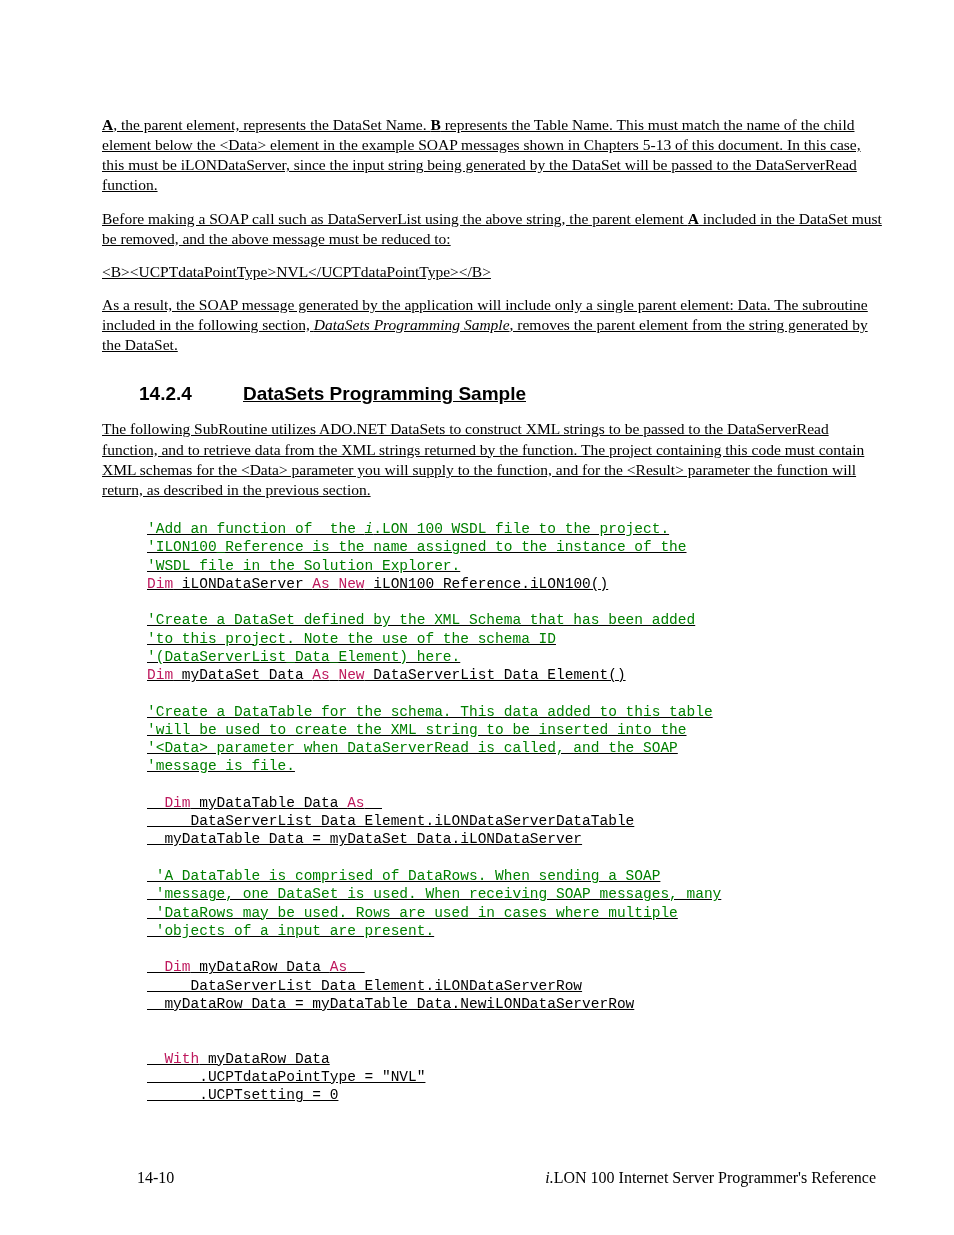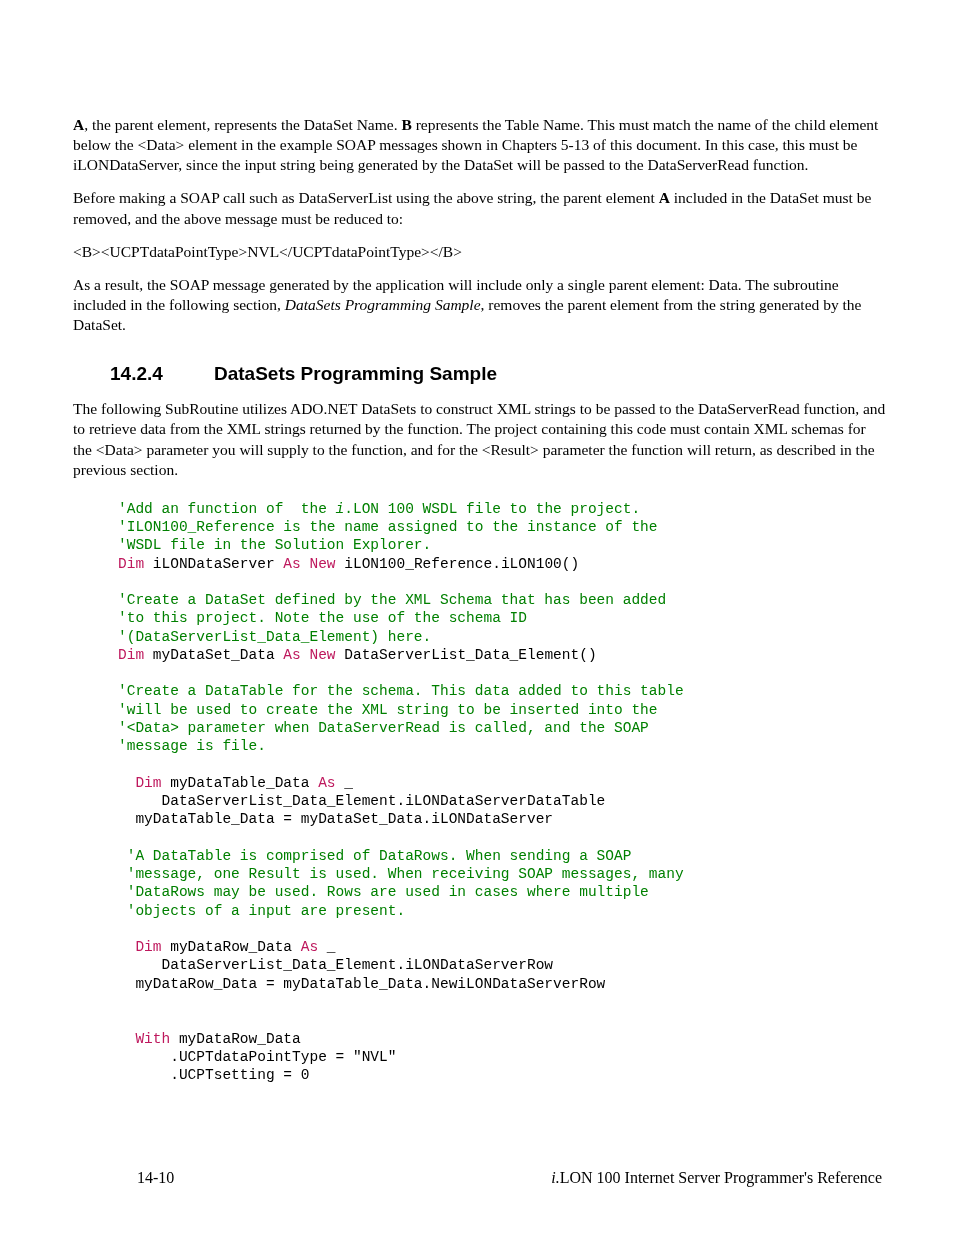--- a/index.html
+++ b/index.html
@@ -7,24 +7,25 @@
     padding: 0;
     background: #fff;
     font-family: "Century Schoolbook", "New Century Schoolbook", Georgia, serif;
     color: #000;
     width: 954px;
     height: 1235px;
     box-sizing: border-box;
     position: relative;
   }
   .page {
-    padding: 115px 68px 0 73px;
+    padding: 115px 68px 0 102px;
     box-sizing: border-box;
     height: 100%;
     position: relative;
+    text-decoration: underline;
   }
   p.body {
     font-size: 15.5px;
     line-height: 1.3;
     margin: 0 0 13px 0;
     text-align: left;
   }
   .bold { font-weight: bold; }
   .italic { font-style: italic; }
   h2.section-heading {
@@ -41,21 +42,21 @@
     margin: 20px 0 0 45px;
     white-space: pre;
   }
   .kw { color: #be185d; }
   .cm { color: #008000; }
   .ital-i { font-style: italic; color: #008000; }
   .footer {
     position: absolute;
     bottom: 48px;
     left: 137px;
-    right: 72px;
+    right: 78px;
     font-size: 16px;
     display: flex;
     justify-content: space-between;
     align-items: flex-end;
   }
   .footer .pg { }
   .footer .ref { }
   .footer .ref .brand-i { font-style: italic; }
 </style>
 </head>
@@ -96,21 +97,21 @@
 <span class="cm">'Create a DataTable for the schema. This data added to this table</span>
 <span class="cm">'will be used to create the XML string to be inserted into the</span>
 <span class="cm">'&lt;Data&gt; parameter when DataServerRead is called, and the SOAP</span>
 <span class="cm">'message is file.</span>
 
 <span class="kw">  Dim</span><span> myDataTable_Data </span><span class="kw">As</span><span> _</span>
 <span>     DataServerList_Data_Element.iLONDataServerDataTable</span>
 <span>  myDataTable_Data = myDataSet_Data.iLONDataServer</span>
 
 <span class="cm"> 'A DataTable is comprised of DataRows. When sending a SOAP</span>
-<span class="cm"> 'message, one Result is used. When receiving SOAP messages, many</span>
+<span class="cm"> 'message, one DataSet is used. When receiving SOAP messages, many</span>
 <span class="cm"> 'DataRows may be used. Rows are used in cases where multiple</span>
 <span class="cm"> 'objects of a input are present.</span>
 
 <span class="kw">  Dim</span><span> myDataRow_Data </span><span class="kw">As</span><span> _</span>
 <span>     DataServerList_Data_Element.iLONDataServerRow</span>
 <span>  myDataRow_Data = myDataTable_Data.NewiLONDataServerRow</span>
 
 
 <span class="kw">  With</span><span> myDataRow_Data</span>
 <span>      .UCPTdataPointType = "NVL"</span>

